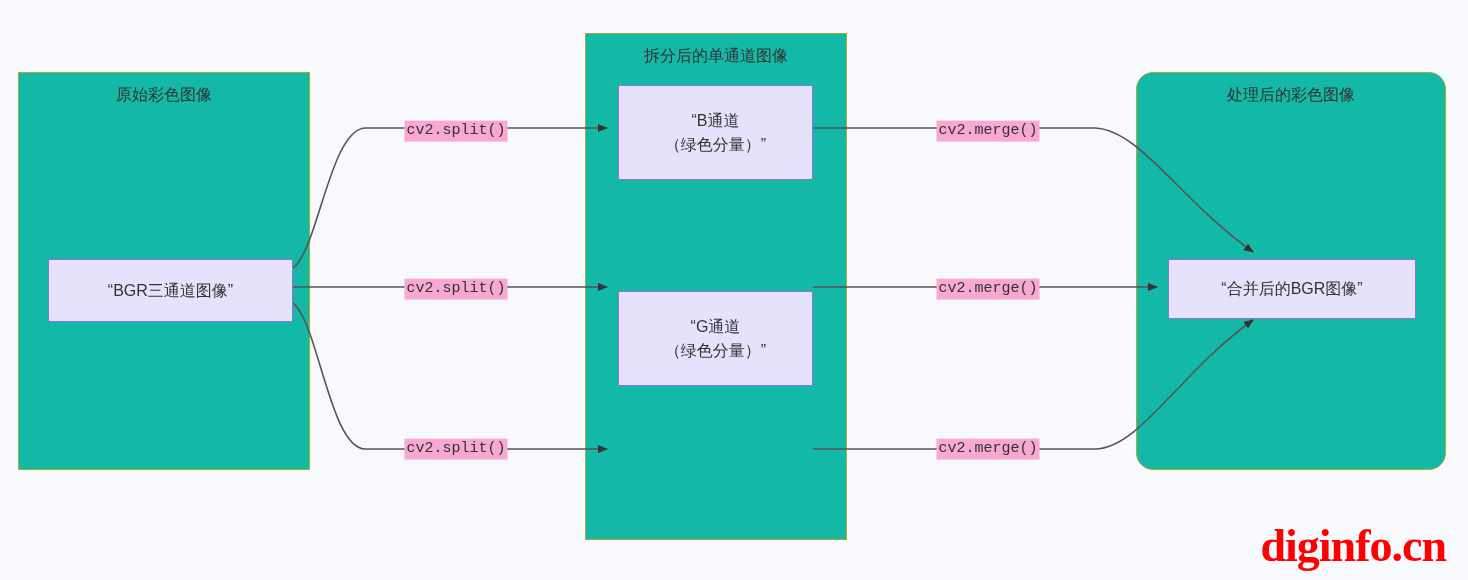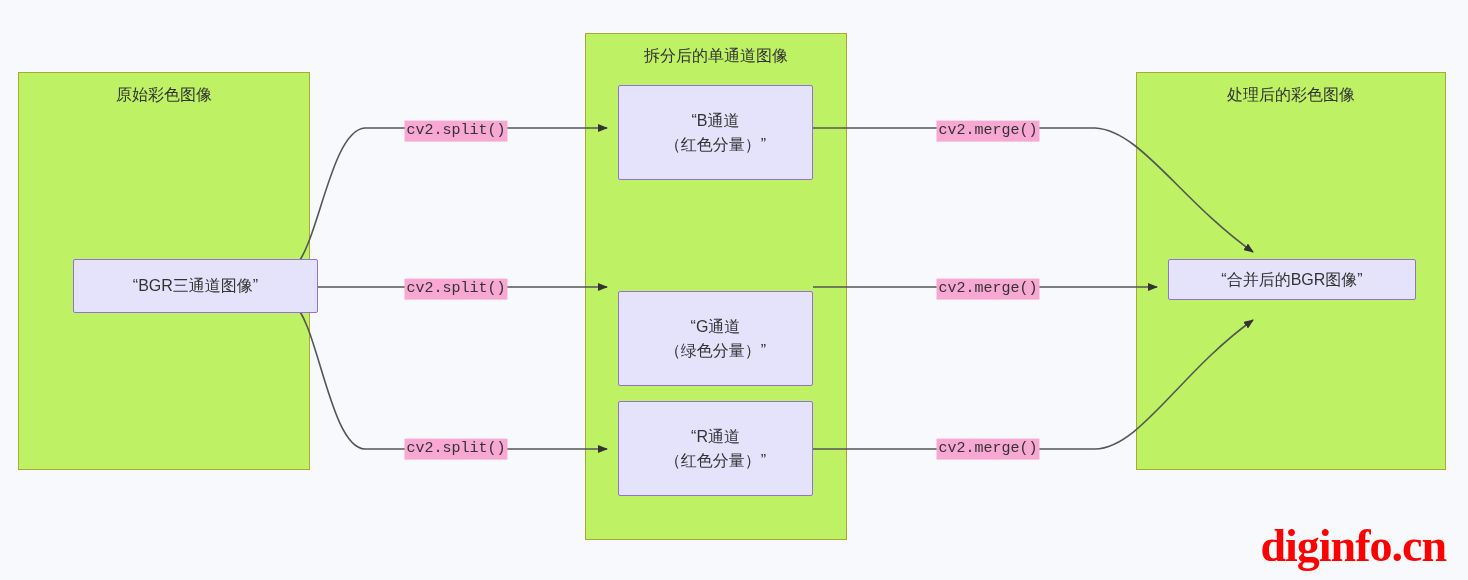--- a/index.html
+++ b/index.html
@@ -24,21 +24,21 @@
   #edge-layer {
     position: absolute;
     left: 0;
     top: 0;
     width: 1468px;
     height: 580px;
     pointer-events: none;
   }
   .cluster {
     position: absolute;
-    background: #bef264;
+    background: #14b8a6;
     border: 1px solid #aaaa33;
     box-sizing: border-box;
   }
   .cluster-label {
     position: absolute;
     left: 0;
     right: 0;
     text-align: center;
     font-size: 16px;
     color: #333333;
@@ -87,21 +87,21 @@
 <div id="diagram-root">
 
   <div class="cluster" id="cluster-original" style="left:18px; top:72px; width:292px; height:398px;">
     <div class="cluster-label" style="top:12px;">原始彩色图像</div>
   </div>
 
   <div class="cluster" id="cluster-split" style="left:585px; top:33px; width:262px; height:507px;">
     <div class="cluster-label" style="top:12px;">拆分后的单通道图像</div>
   </div>
 
-  <div class="cluster" id="cluster-processed" style="left:1136px; top:72px; width:310px; height:398px;">
+  <div class="cluster" id="cluster-processed" style="left:1136px; top:72px; width:310px; height:398px;border-radius:17px;">
     <div class="cluster-label" style="top:12px;">处理后的彩色图像</div>
   </div>
 
   <svg id="edge-layer" viewBox="0 0 1468 580" width="1468" height="580">
     <defs>
       <marker id="arrowhead" markerWidth="10" markerHeight="8" refX="9" refY="4" orient="auto" markerUnits="userSpaceOnUse">
         <path d="M0,0 L10,4 L0,8 Z" fill="#333333"></path>
       </marker>
     </defs>
     <g fill="none" stroke="#555555" stroke-width="1.6">
@@ -115,24 +115,22 @@
     </g>
   </svg>
 
   <div class="edge-label" style="left:456px; top:131px;">cv2.split()</div>
   <div class="edge-label" style="left:456px; top:289px;">cv2.split()</div>
   <div class="edge-label" style="left:456px; top:449px;">cv2.split()</div>
   <div class="edge-label" style="left:988px; top:131px;">cv2.merge()</div>
   <div class="edge-label" style="left:988px; top:289px;">cv2.merge()</div>
   <div class="edge-label" style="left:988px; top:449px;">cv2.merge()</div>
 
-  <div class="node" style="left:48px; top:259px; width:245px; height:54px;margin-left:25px;">“BGR三通道图像”</div>
+  <div class="node" style="left:48px; top:259px; width:245px; height:63px;">“BGR三通道图像”</div>
   <div class="node" style="left:618px; top:85px; width:195px; height:95px;">“B通道
-（红色分量）”</div>
+（绿色分量）”</div>
   <div class="node" style="left:618px; top:243px; width:195px; height:95px;margin-top:48px;">“G通道
 （绿色分量）”</div>
-  <div class="node" style="left:618px; top:401px; width:195px; height:95px;">“R通道
-（红色分量）”</div>
-  <div class="node" style="left:1168px; top:259px; width:248px; height:41px;">“合并后的BGR图像”</div>
+  <div class="node" style="left:1168px; top:259px; width:248px; height:60px;">“合并后的BGR图像”</div>
 
   <div id="watermark">diginfo.cn</div>
 
 </div>
 
 </body></html>

